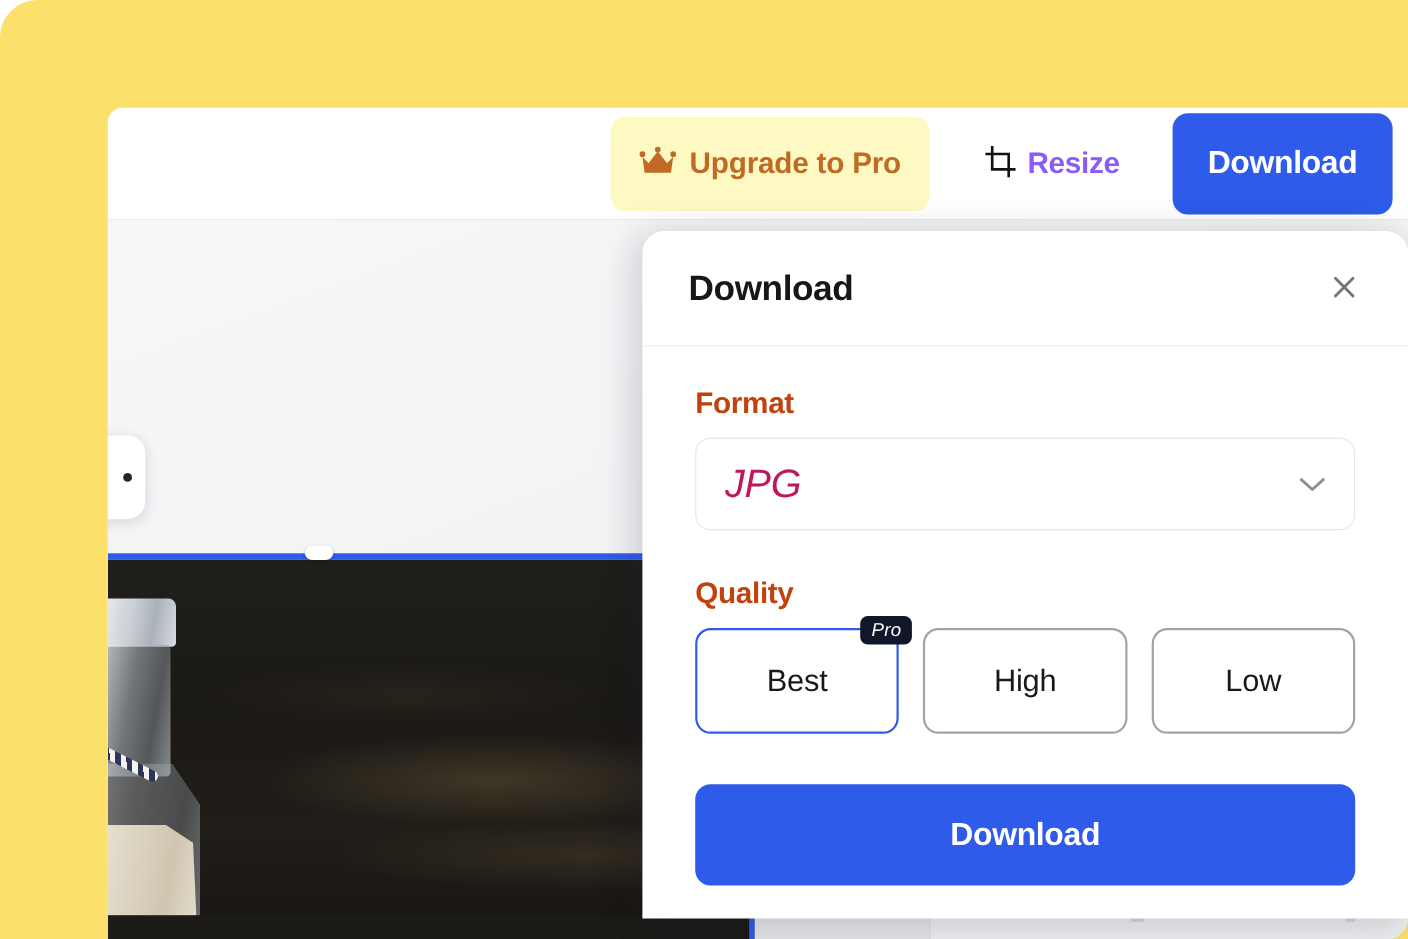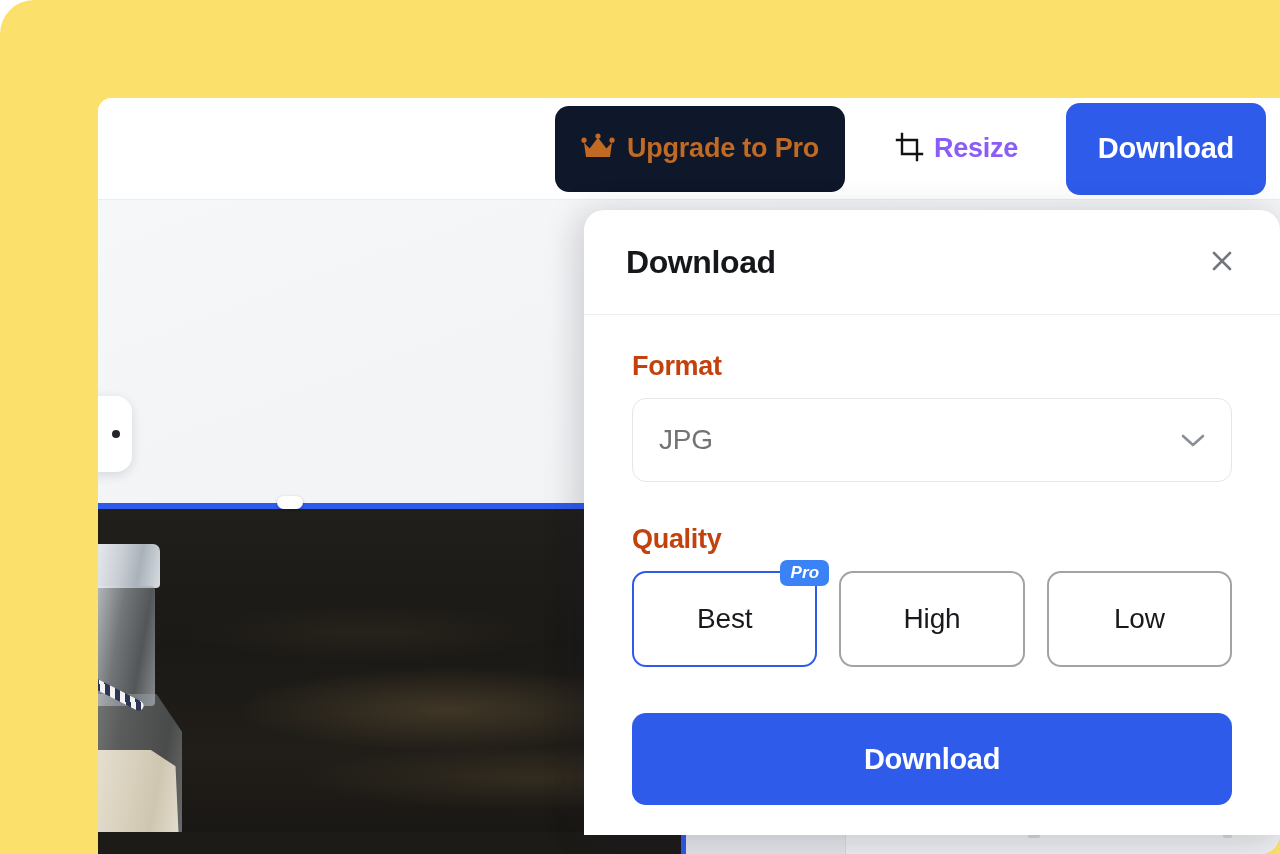--- a/index.html
+++ b/index.html
@@ -48,21 +48,21 @@
     padding-right: 14px;
     gap: 0;
   }
 
   #upgrade-btn {
     display: flex;
     align-items: center;
     gap: 12px;
     height: 86px;
     padding: 0 26px;
-    background: #0f172a;
+    background: #fef9c3;
     border: none;
     border-radius: 14px;
     cursor: pointer;
     margin-right: 26px;
   }
   #upgrade-btn .label {
     color: #C06A24;
     font-size: 27px;
     font-weight: 700;
     letter-spacing: -0.2px;
@@ -281,23 +281,24 @@
     height: 84px;
     border: 1px solid #e4e6e8;
     border-radius: 14px;
     display: flex;
     align-items: center;
     padding: 0 26px;
     background: #ffffff;
     cursor: pointer;
   }
   #format-value {
-    font-size: 28px;
-    color: #737373;
+    font-size: 36px;
+    color: #be185d;
     letter-spacing: -0.2px;
+    font-style: italic;
   }
   #format-chevron {
     position: absolute;
     right: 24px; top: 50%;
     transform: translateY(-50%);
     display: flex;
   }
 
   #quality-label { margin-top: 42px; }
 
@@ -318,24 +319,24 @@
     color: #17191c;
     letter-spacing: -0.2px;
     cursor: pointer;
   }
   .quality-btn.selected {
     border: 2px solid #2F5BEA;
   }
   .pro-badge {
     position: absolute;
     right: -14px; top: -13px;
-    background: #3b82f6;
+    background: #0f172a;
     color: #ffffff;
     font-size: 17px;
-    font-weight: 700;
+    font-weight: 400;
     font-style: italic;
     padding: 4px 10px 5px 10px;
     border-radius: 7px;
     letter-spacing: 0.2px;
     line-height: 1;
   }
 
   #modal-footer { padding: 46px 48px 0 48px; }
   #modal-download-btn {
     width: 100%;

